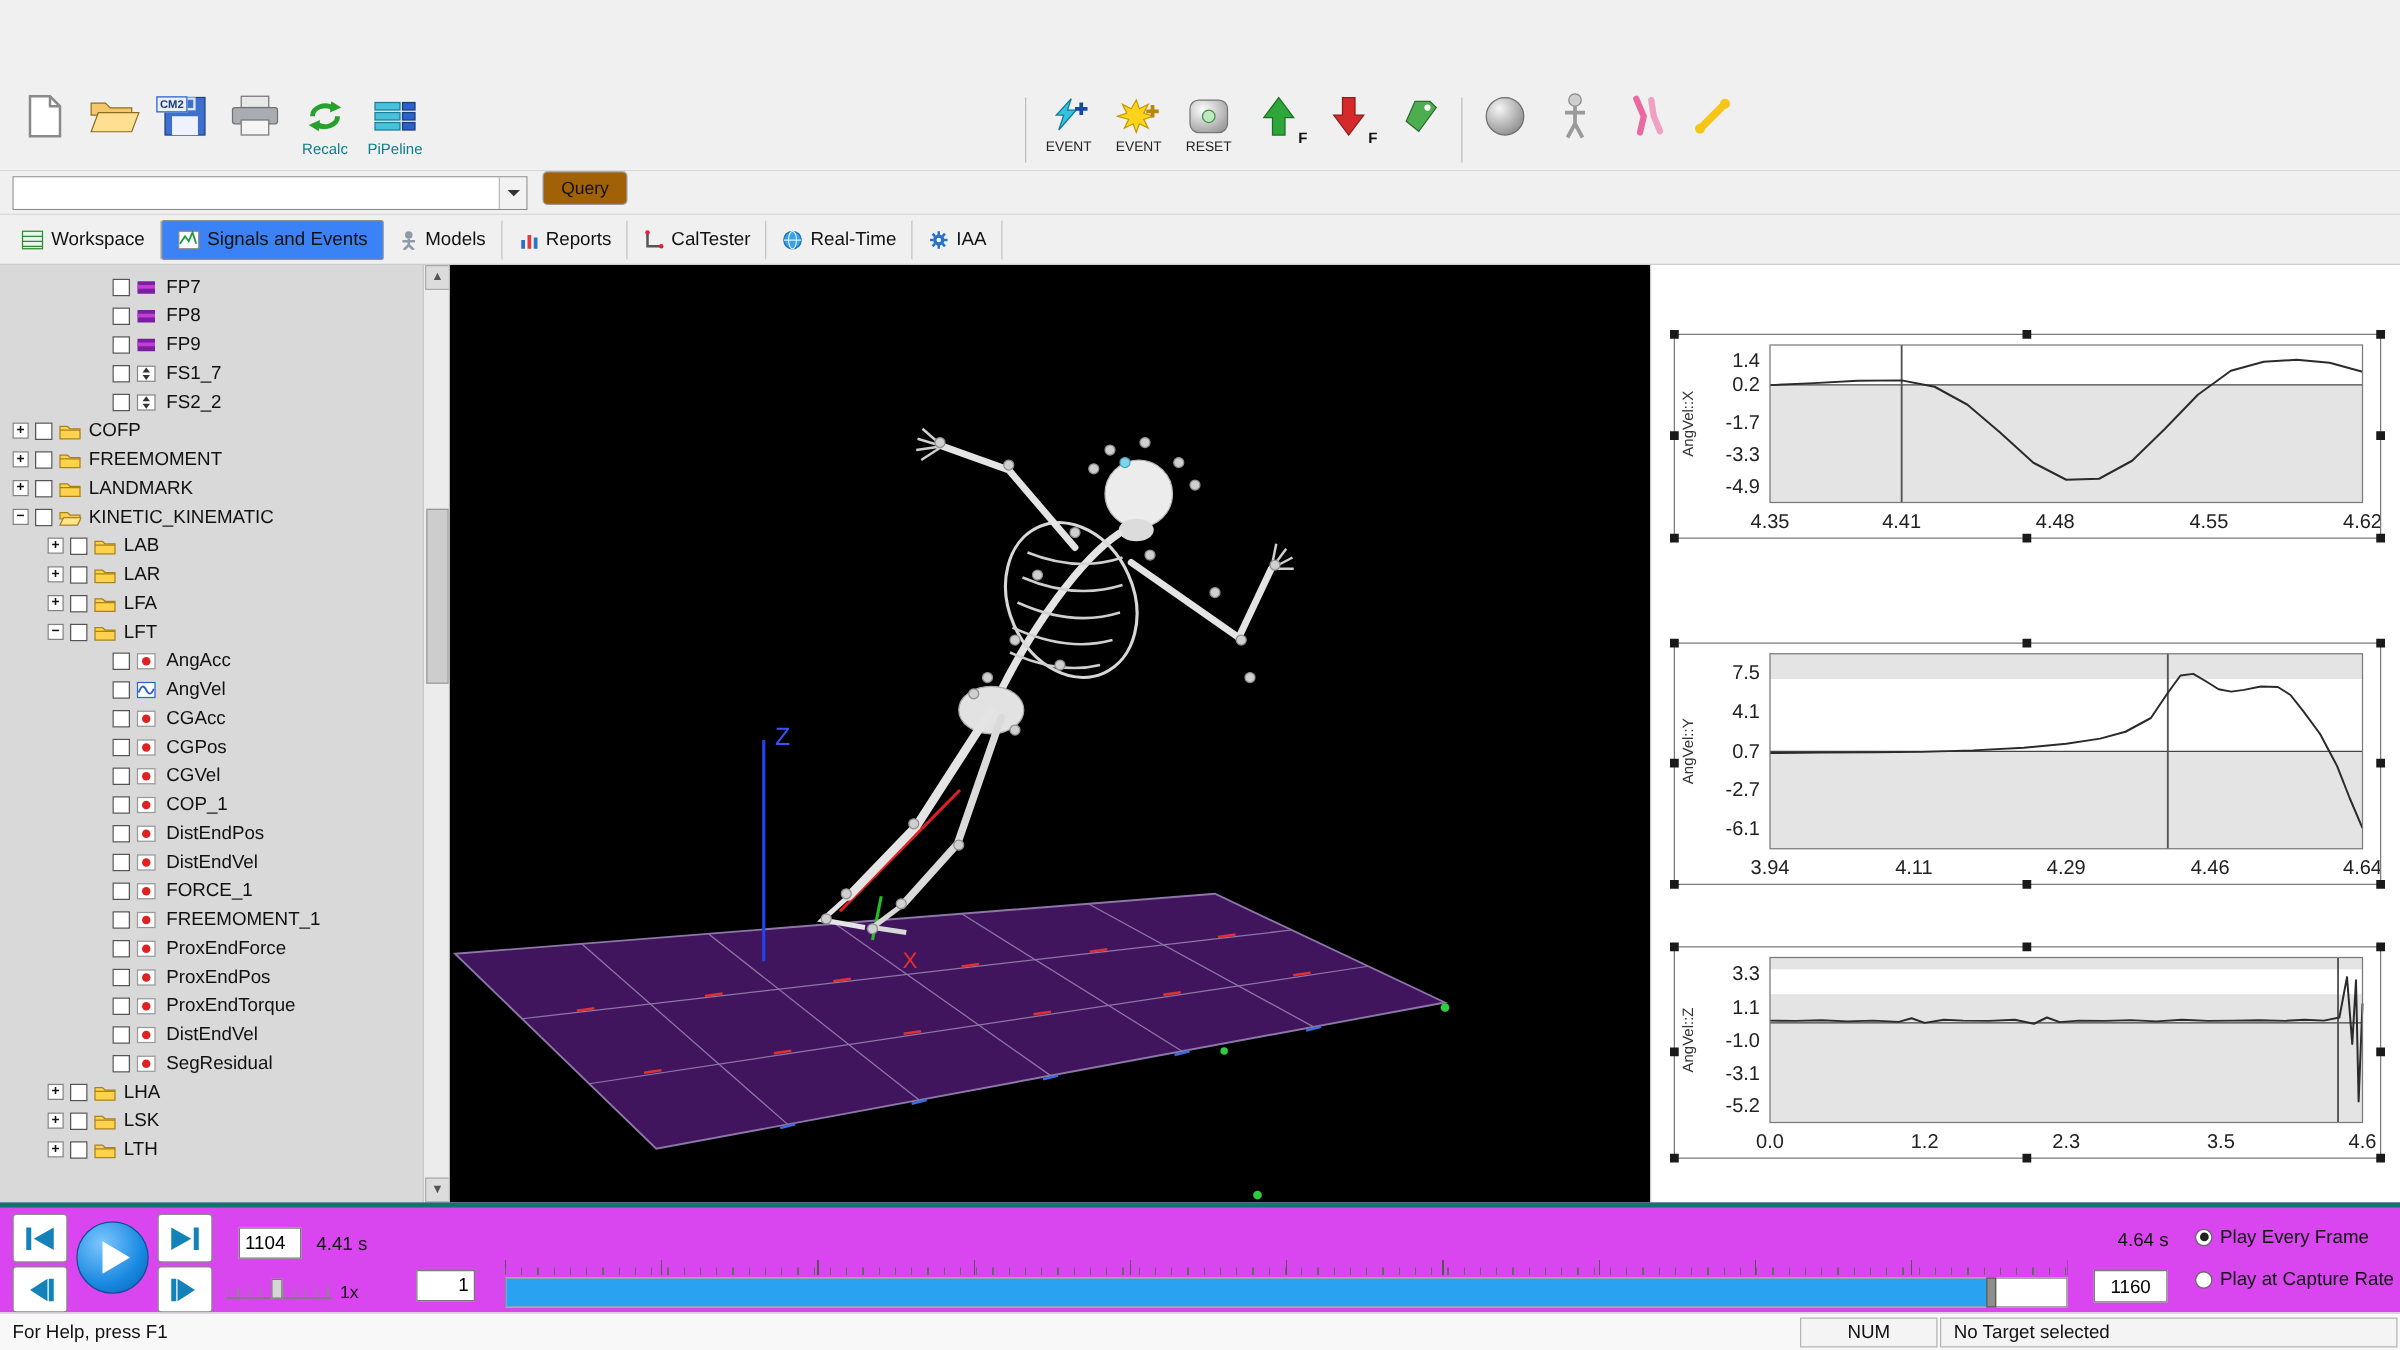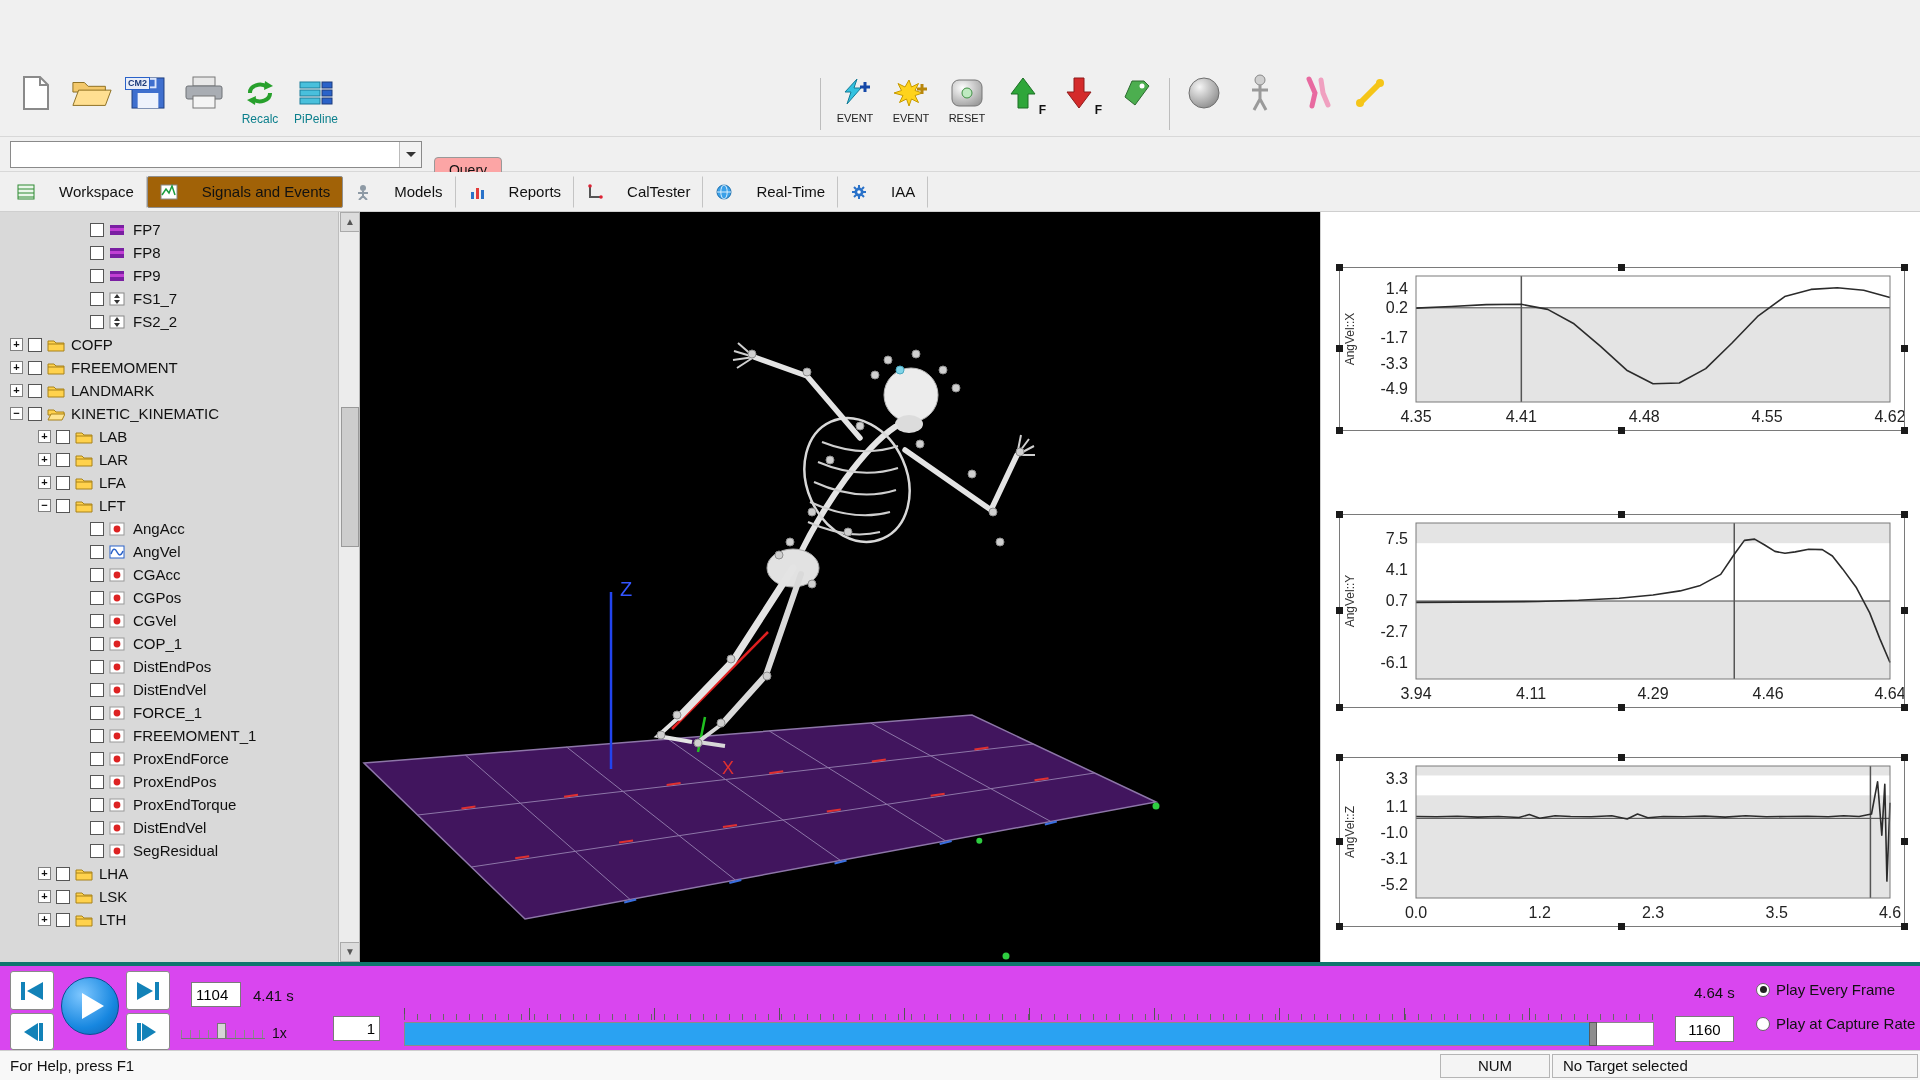--- a/index.html
+++ b/index.html
@@ -31,26 +31,26 @@
   [data-name="save-cm2-badge"]{top:2px;left:4px;right:auto;bottom:auto;background:#e9eef8;border:1px solid #2a62c9;color:#1d3c7c;font-size:9px;font-weight:bold;padding:0 2px;line-height:11px;}
   #file-combo{position:absolute;left:1432px;top:18px;width:452px;height:29px;background:#fff;border:1px solid #8a8a8a;display:flex;align-items:center;}
   #file-combo input{flex:1;border:none;outline:none;font-size:14px;padding-left:6px;font-family:"Liberation Sans",sans-serif;background:transparent;}
   .combo-arrow{width:22px;height:100%;border-left:1px solid #bbb;display:flex;align-items:center;justify-content:center;background:#f2f2f2;}
   .combo-arrow::after{content:"";border:5px solid transparent;border-top-color:#333;margin-top:5px;}
 
   
   #queryrow{position:absolute;left:0;top:137px;width:1920px;height:35px;background:#f0f0f0;border-bottom:1px solid #d8d8d8;}
   #query-combo{position:absolute;left:10px;top:4px;width:412px;height:27px;background:#fff;border:1px solid #8a8a8a;display:flex;}
   #query-combo input{flex:1;border:none;outline:none;padding-left:6px;font-family:"Liberation Sans",sans-serif;}
-  #query-btn{position:absolute;left:434px;top:20px;width:68px;height:27px;background:#fca5a5;border:1px solid #999;border-radius:4px;font-size:14px;text-align:center;line-height:25px;}
+  #query-btn{position:absolute;left:434px;top:0;width:68px;height:27px;background:#a16207;border:1px solid #999;border-radius:4px;font-size:14px;text-align:center;line-height:25px;}
 
   
   #tabsrow{position:absolute;left:0;top:172px;width:1920px;height:40px;background:#f0f0f0;display:flex;align-items:center;padding-left:4px;border-bottom:1px solid #cfcfcf;}
-  .tab{display:flex;align-items:center;gap:24px;height:32px;padding:0 12px;border:1px solid transparent;border-right:1px solid #c4c4c4;font-size:15px;}
-  .tab.active{background:#a16207;border:1px solid #8f8f8f;border-radius:2px;}
+  .tab{display:flex;align-items:center;gap:6px;height:32px;padding:0 12px;border:1px solid transparent;border-right:1px solid #c4c4c4;font-size:15px;}
+  .tab.active{background:#3b82f6;border:1px solid #8f8f8f;border-radius:2px;}
   .tab-icon{display:inline-flex;}
 
   
   #main{position:absolute;left:0;top:212px;width:1920px;height:750px;}
   #tree-panel{position:absolute;left:0;top:0;width:360px;height:750px;background:#d9d9d9;border-right:1px solid #b5b5b5;overflow:hidden;}
   #tree-items{padding-top:6px;}
   .tree-row{display:flex;align-items:center;height:23px;white-space:nowrap;}
   .expander{width:13px;height:13px;background:#fff;border:1px solid #808080;font-size:11px;font-weight:bold;line-height:11px;text-align:center;margin-right:5px;flex:0 0 auto;}
   .checkbox{width:14px;height:14px;background:#fff;border:1px solid #555;margin-right:5px;flex:0 0 auto;}
   .tree-icon{width:18px;height:14px;display:inline-flex;margin-right:6px;flex:0 0 auto;}

